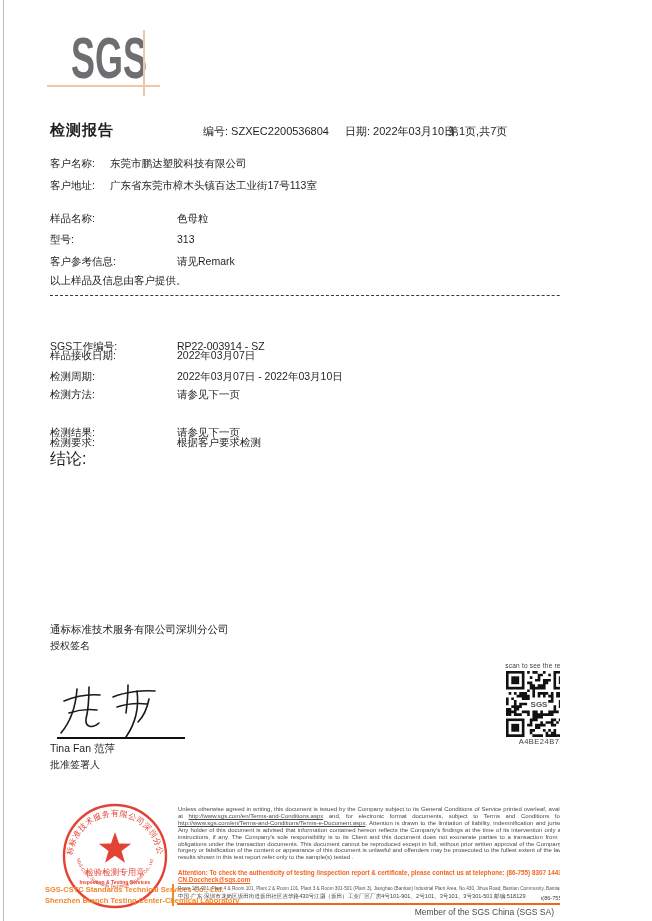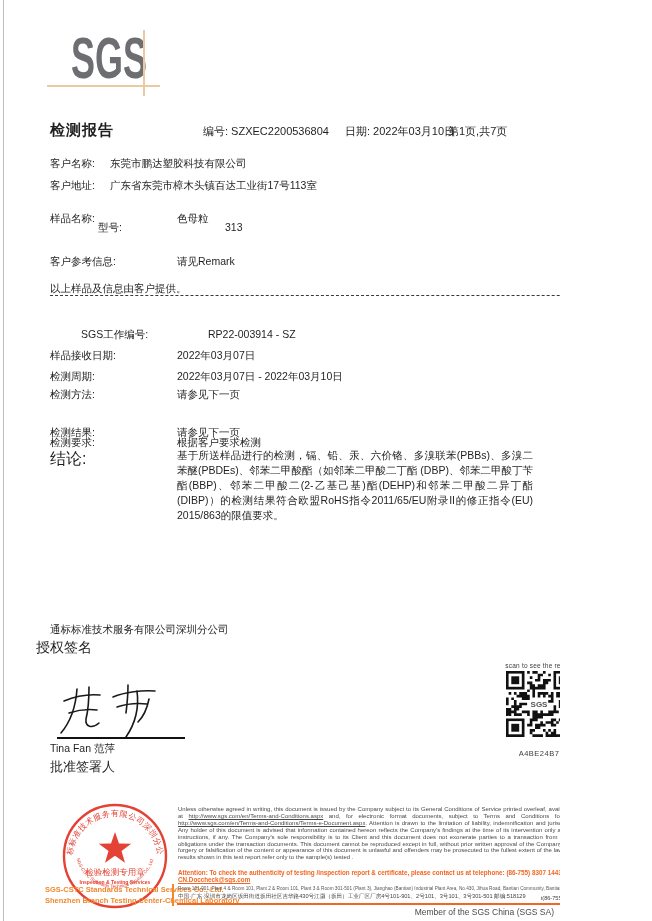--- a/index.html
+++ b/index.html
@@ -19,30 +19,30 @@
   .row .val{position:absolute;white-space:nowrap;}
   .val-a{left:60px;}   
   .val-b{left:127px;}  
   .dashline{position:absolute;left:50px;top:295px;width:600px;border-top:1px dashed #3a3a3a;}
 
   .concl-label{position:absolute;left:50px;top:449px;font-size:16px;}
   .concl{position:absolute;left:177px;top:448px;width:356px;font-size:10.5px;line-height:15px;text-align:justify;}
 
   
   .sig-company{position:absolute;left:50px;top:623px;font-size:10.5px;}
-  .sig-auth{position:absolute;left:36px;top:639px;font-size:14px;}
+  .sig-auth{position:absolute;left:50px;top:639px;font-size:10px;}
   .sig-svg{position:absolute;left:56px;top:680px;}
   .sig-line{position:absolute;left:57px;top:737px;width:128px;height:2px;background:#111;}
   .sig-name{position:absolute;left:50px;top:742px;font-size:10.5px;}
-  .sig-title{position:absolute;left:50px;top:758px;font-size:13px;}
+  .sig-title{position:absolute;left:50px;top:758px;font-size:10px;}
 
   
   .qr-wrap{position:absolute;left:503px;top:662px;width:72px;text-align:center;}
   .qr-caption{font-size:6.5px;color:#3c3c3c;letter-spacing:.2px;}
-  .qr-code-text{font-size:7.5px;color:#3c3c3c;letter-spacing:.5px;margin-top:12px;}
+  .qr-code-text{font-size:7.5px;color:#3c3c3c;letter-spacing:.5px;margin-top:0;}
   .qr-box{margin:2px auto 0;width:66px;height:66px;position:relative;}
 
   
   .stamp-svg{position:absolute;left:60px;top:801px;}
   .org-line1{position:absolute;left:45px;top:885px;font-size:7.5px;font-weight:bold;color:#f0882d;white-space:nowrap;}
   .org-line2{position:absolute;left:45px;top:896px;font-size:7.5px;font-weight:bold;color:#f0882d;white-space:nowrap;}
 
   
   .disclaimer{position:absolute;left:178px;top:806px;width:462px;font-size:6px;line-height:6.9px;color:#4a4a4b;text-align:justify;}
   .disclaimer a{color:#4a4a4b;text-decoration:underline;}
@@ -80,33 +80,33 @@
     <span class="val val-a">东莞市鹏达塑胶科技有限公司</span>
   </div>
   <div class="row" style="top:179px;">
     <span>客户地址:</span>
     <span class="val val-a">广东省东莞市樟木头镇百达工业街17号113室</span>
   </div>
   <div class="row" style="top:212px;">
     <span>样品名称:</span>
     <span class="val val-b">色母粒</span>
   </div>
-  <div class="row" style="top:221px;margin-left:48px;">
+  <div class="row" style="top:233px;">
     <span>型号:</span>
     <span class="val val-b">313</span>
   </div>
   <div class="row" style="top:255px;text-align:center;">
     <span>客户参考信息:</span>
     <span class="val val-b">请见Remark</span>
   </div>
-  <div class="row" style="top:282px;">以上样品及信息由客户提供。</div>
+  <div class="row" style="top:274px;">以上样品及信息由客户提供。</div>
 
   <div class="dashline"></div>
 
-  <div class="row" style="top:328px;margin-left:31px;">
+  <div class="row" style="top:340px;">
     <span>SGS工作编号:</span>
     <span class="val val-b">RP22-003914 - SZ</span>
   </div>
   <div class="row" style="top:349px;">
     <span>样品接收日期:</span>
     <span class="val val-b">2022年03月07日</span>
   </div>
   <div class="row" style="top:370px;">
     <span>检测周期:</span>
     <span class="val val-b">2022年03月07日 - 2022年03月10日</span>
@@ -118,21 +118,20 @@
   <div class="row" style="top:388px;">
     <span>检测方法:</span>
     <span class="val val-b">请参见下一页</span>
   </div>
   <div class="row" style="top:426px;">
     <span>检测结果:</span>
     <span class="val val-b">请参见下一页</span>
   </div>
 
   <div class="concl-label">结论:</div>
-  <div class="concl">基于所送样品进行的检测，镉、铅、汞、六价铬、多溴联苯(PBBs)、多溴二苯醚(PBDEs)、邻苯二甲酸酯（如邻苯二甲酸二丁酯 (DBP)、邻苯二甲酸丁苄酯(BBP)、邻苯二甲酸二(2-乙基己基)酯(DEHP)和邻苯二甲酸二异丁酯(DIBP)）的检测结果符合欧盟RoHS指令2011/65/EU附录II的修正指令(EU) 2015/863的限值要求。</div>
 
   <div class="sig-company">通标标准技术服务有限公司深圳分公司</div>
   <div class="sig-auth">授权签名</div>
   <svg class="sig-svg" width="132" height="60" viewBox="0 0 132 60">
     <g fill="none" stroke="#1a1a1a" stroke-width="1.6" stroke-linecap="round">
       <path d="M8,21 C20,16 33,14 44,15"></path>
       <path d="M21,9 C20,23 16,40 5,53"></path>
       <path d="M33,7 C33,19 32,31 30,39 C29,47 36,49 43,43"></path>
       <path d="M13,33 C22,30 33,29 41,30"></path>
       <path d="M57,17 C69,12 86,10 99,11"></path>

